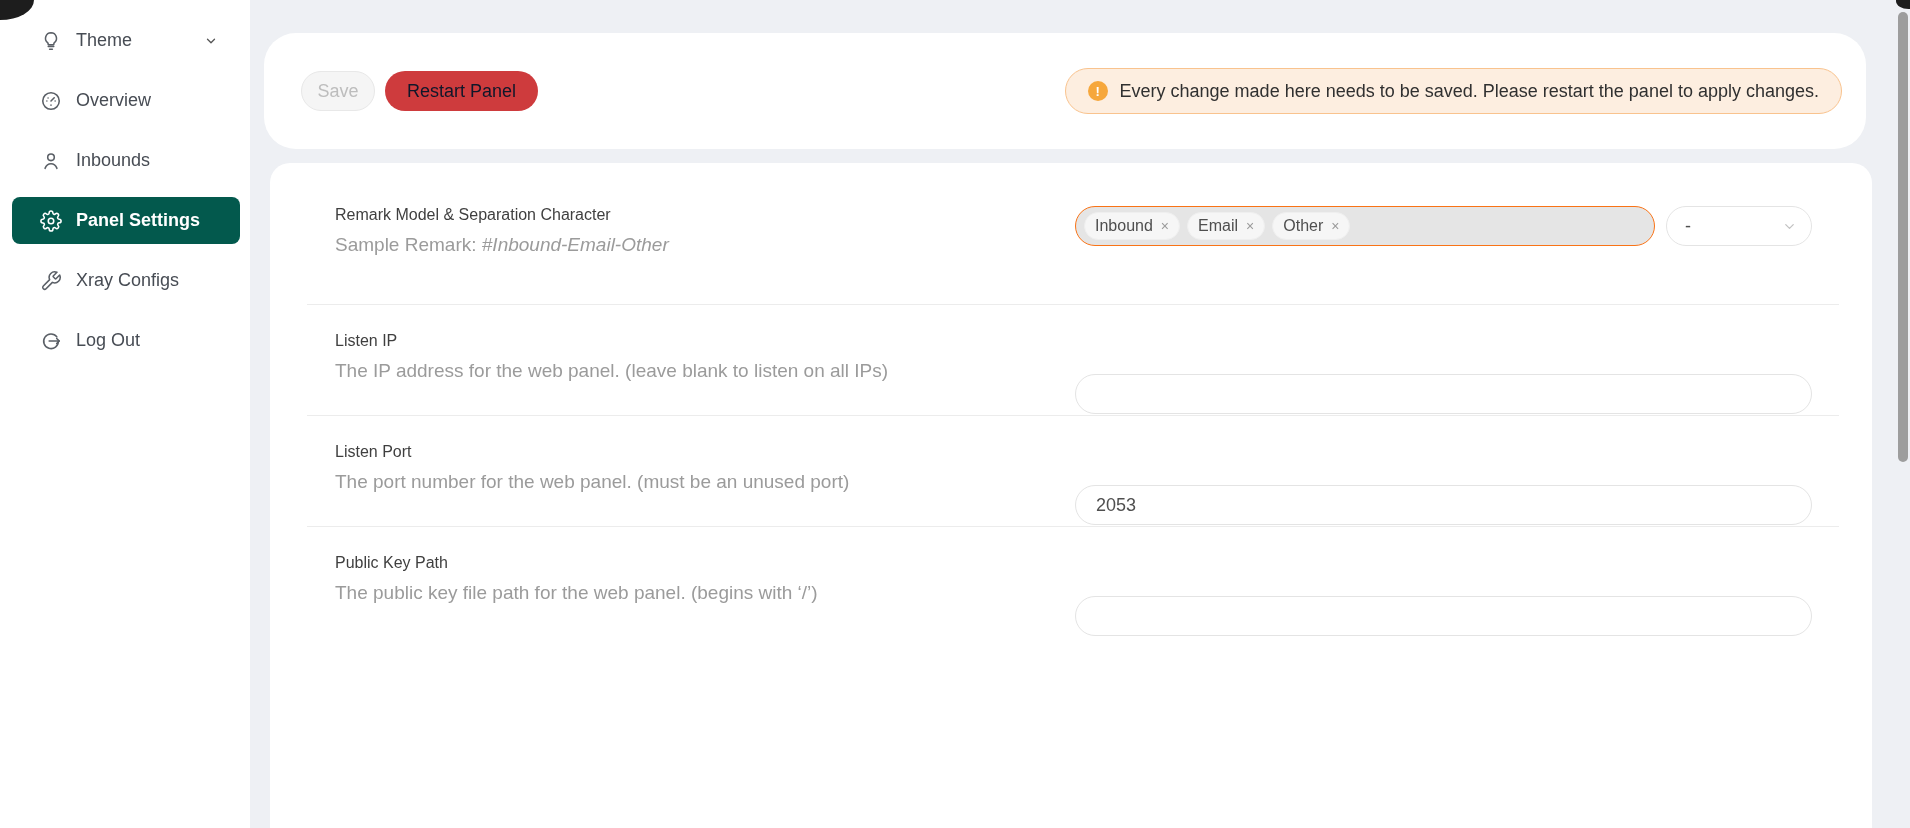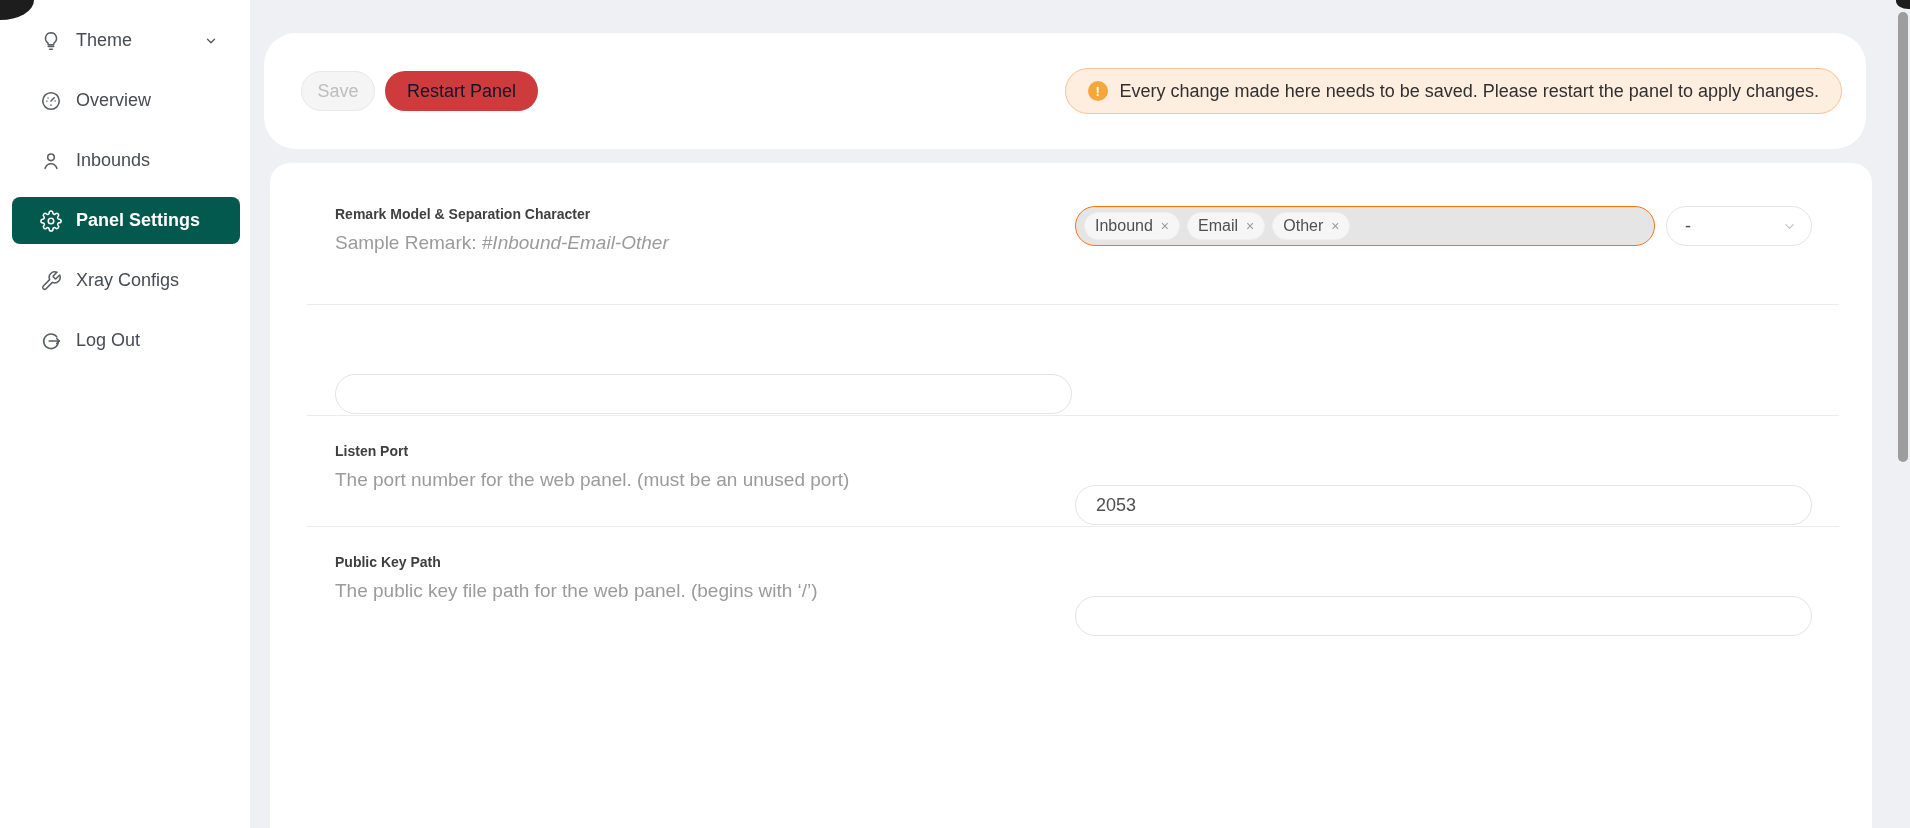--- a/index.html
+++ b/index.html
@@ -59,21 +59,21 @@
   .tab { padding:14px 18px; margin-right:44px; font-size:17px; color:#4b4b4b; cursor:pointer; position:relative; }
   .tab.active { color:#00846b; }
   .tab.active::after { content:""; position:absolute; left:0; right:0; bottom:-1px; height:3px;
     background:#00846b; border-radius:2px; }
 
   .row { margin:0 33px 0 37px; padding:27px 27px 0 28px; height:111px;
     border-bottom:1px solid #ececec; display:flex; justify-content:space-between; }
   .row.first { height:142px; padding-top:43px; }
   .row.last { border-bottom:none; height:140px; }
   .row-label { flex:1; min-width:0; }
-  .row-title { font-size:14px; font-weight:bold; color:#3f3f3f; }
+  .row-title { font-size:16px; font-weight:normal; color:#3f3f3f; }
   .row-sub { margin-top:10px; font-size:19px; color:#9b9b9b; }
   .row-sub .ital { font-style:italic; }
   .row-control { width:737px; flex:none; display:flex; align-items:flex-start; }
 
   .txt-input { width:737px; height:40px; border:1px solid #e4e4e4; border-radius:20px;
     background:#ffffff; font-family:inherit; font-size:18px; color:#4f4f4f; padding:0 20px; outline:none;margin-top:42px; }
 
   .tags-input { width:580px; height:40px; border:1px solid #f97316; border-radius:20px;
     background:#e5e5e5; display:flex; align-items:center; padding-left:8px; gap:7px; }
   .tag { height:28px; background:#f6f6f6; border:1px solid #efefef; border-radius:14px;
@@ -205,20 +205,24 @@
         <span class="chev">
           <svg width="15" height="15" viewBox="0 0 24 24" fill="none" stroke="#c2c2c2" stroke-width="2" stroke-linecap="round" stroke-linejoin="round">
               <path d="M6 9l6 6 6-6"></path>
             </svg>
         </span>
       </div>
     </div>
   </div>
 
   <div class="row">
+    <div class="row-label">
+      <div class="row-title">Listen IP</div>
+      <div class="row-sub">The IP address for the web panel. (leave blank to listen on all IPs)</div>
+    </div>
     <div class="row-control">
       <input class="txt-input" type="text" value="" style="">
     </div>
   </div>
 
 
   <div class="row">
     <div class="row-label">
       <div class="row-title">Listen Port</div>
       <div class="row-sub">The port number for the web panel. (must be an unused port)</div>

